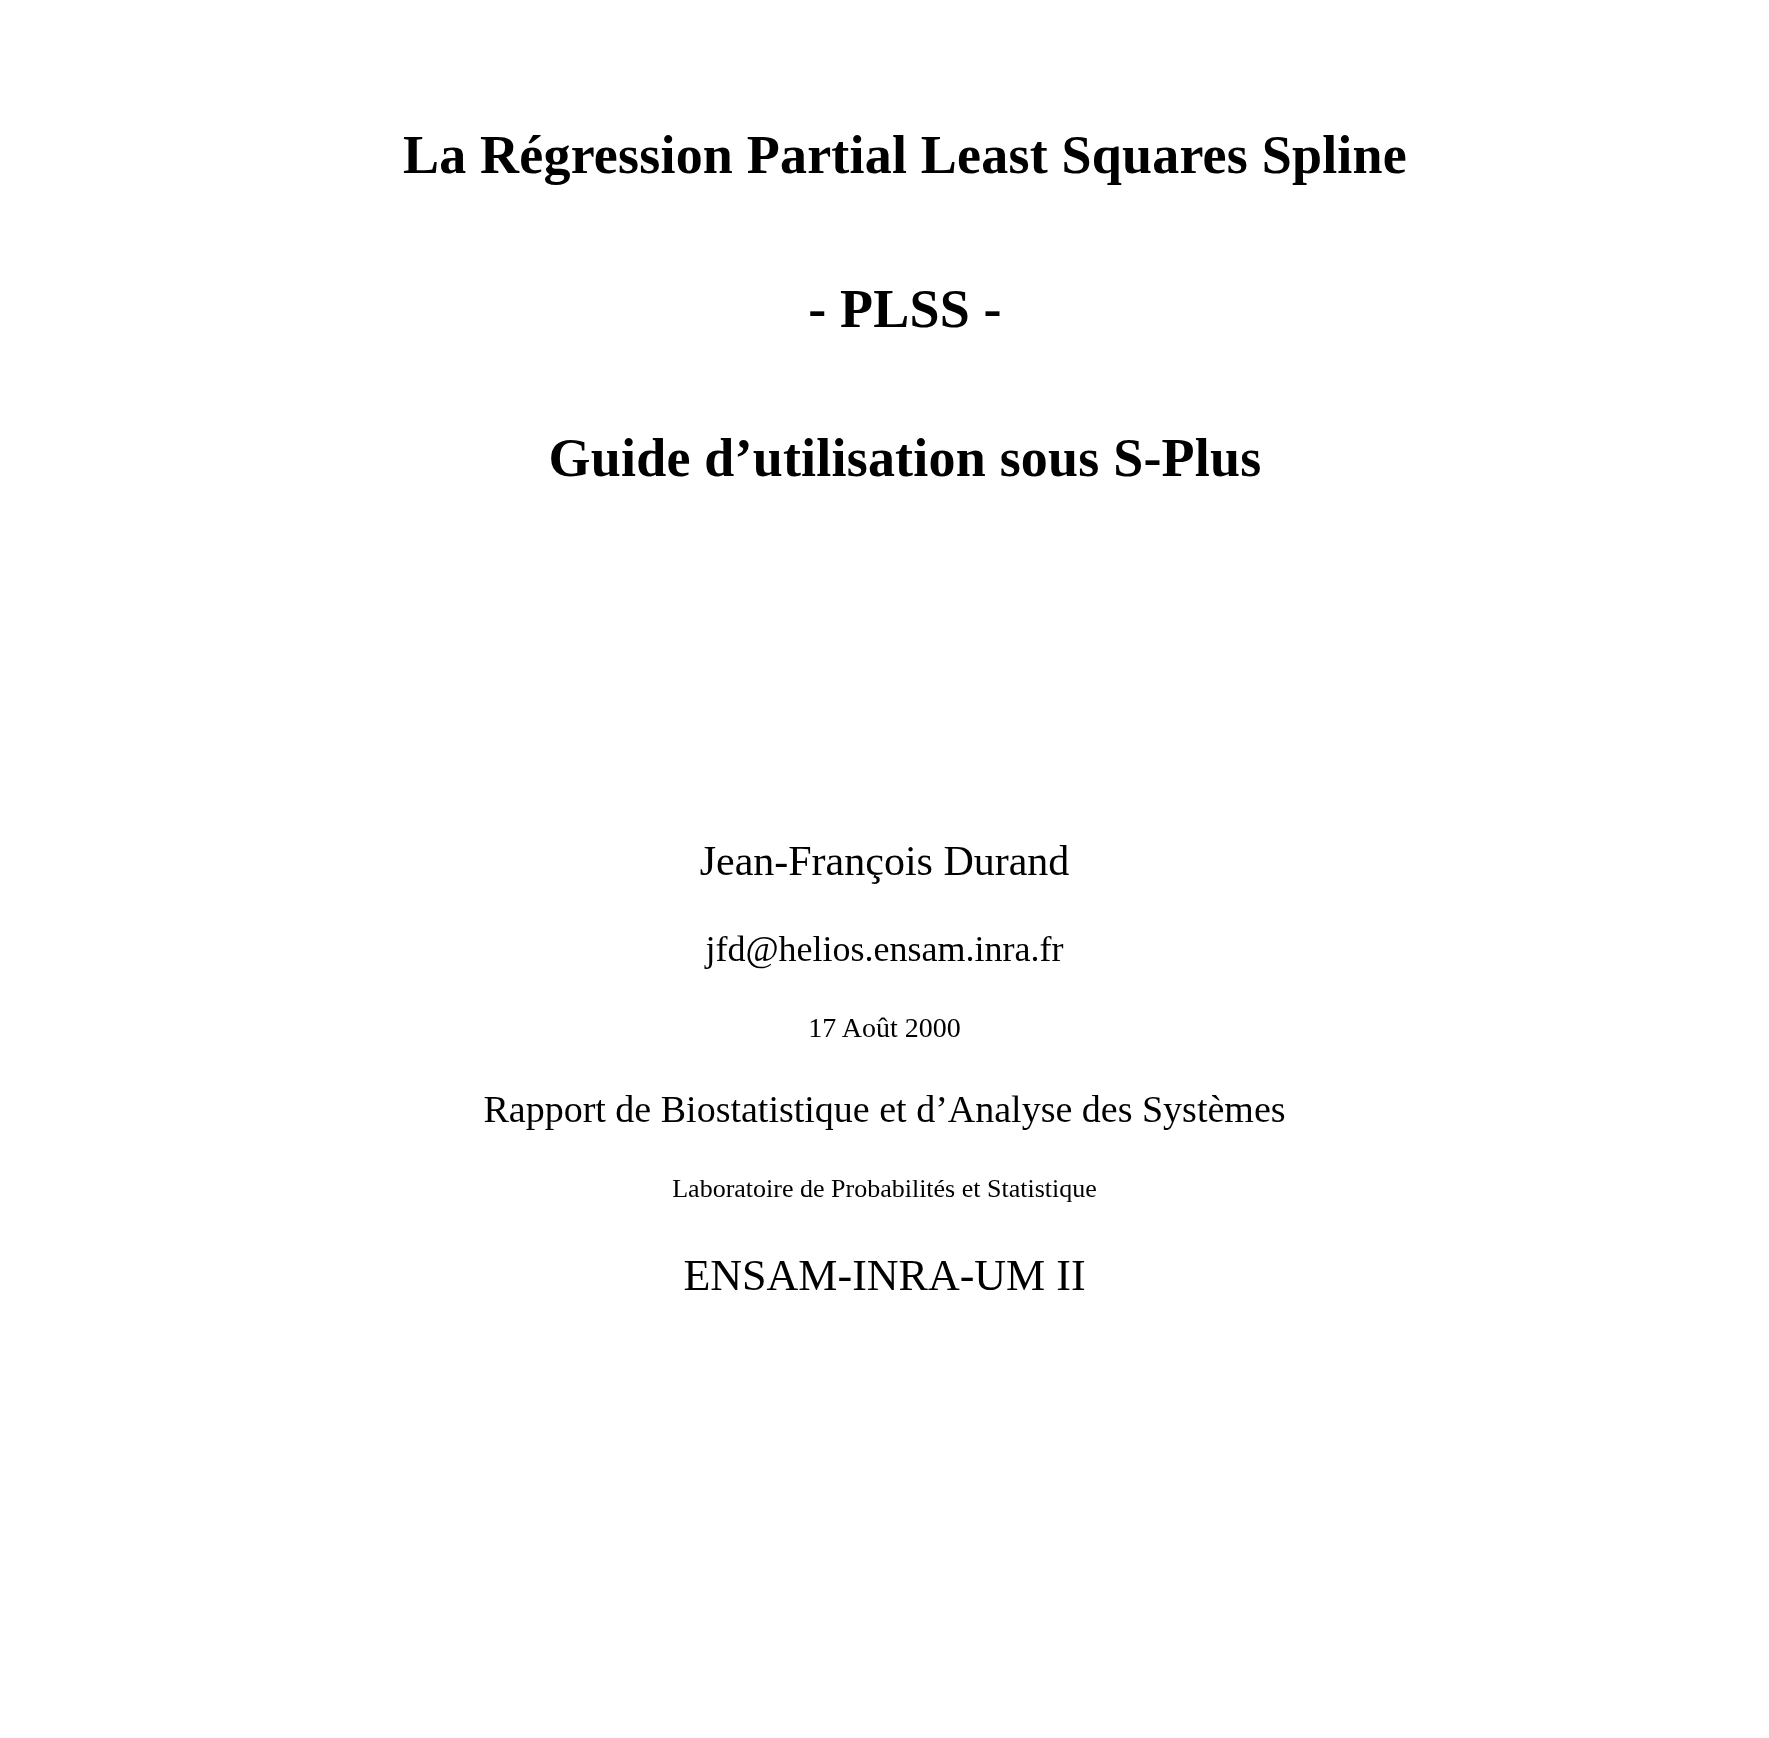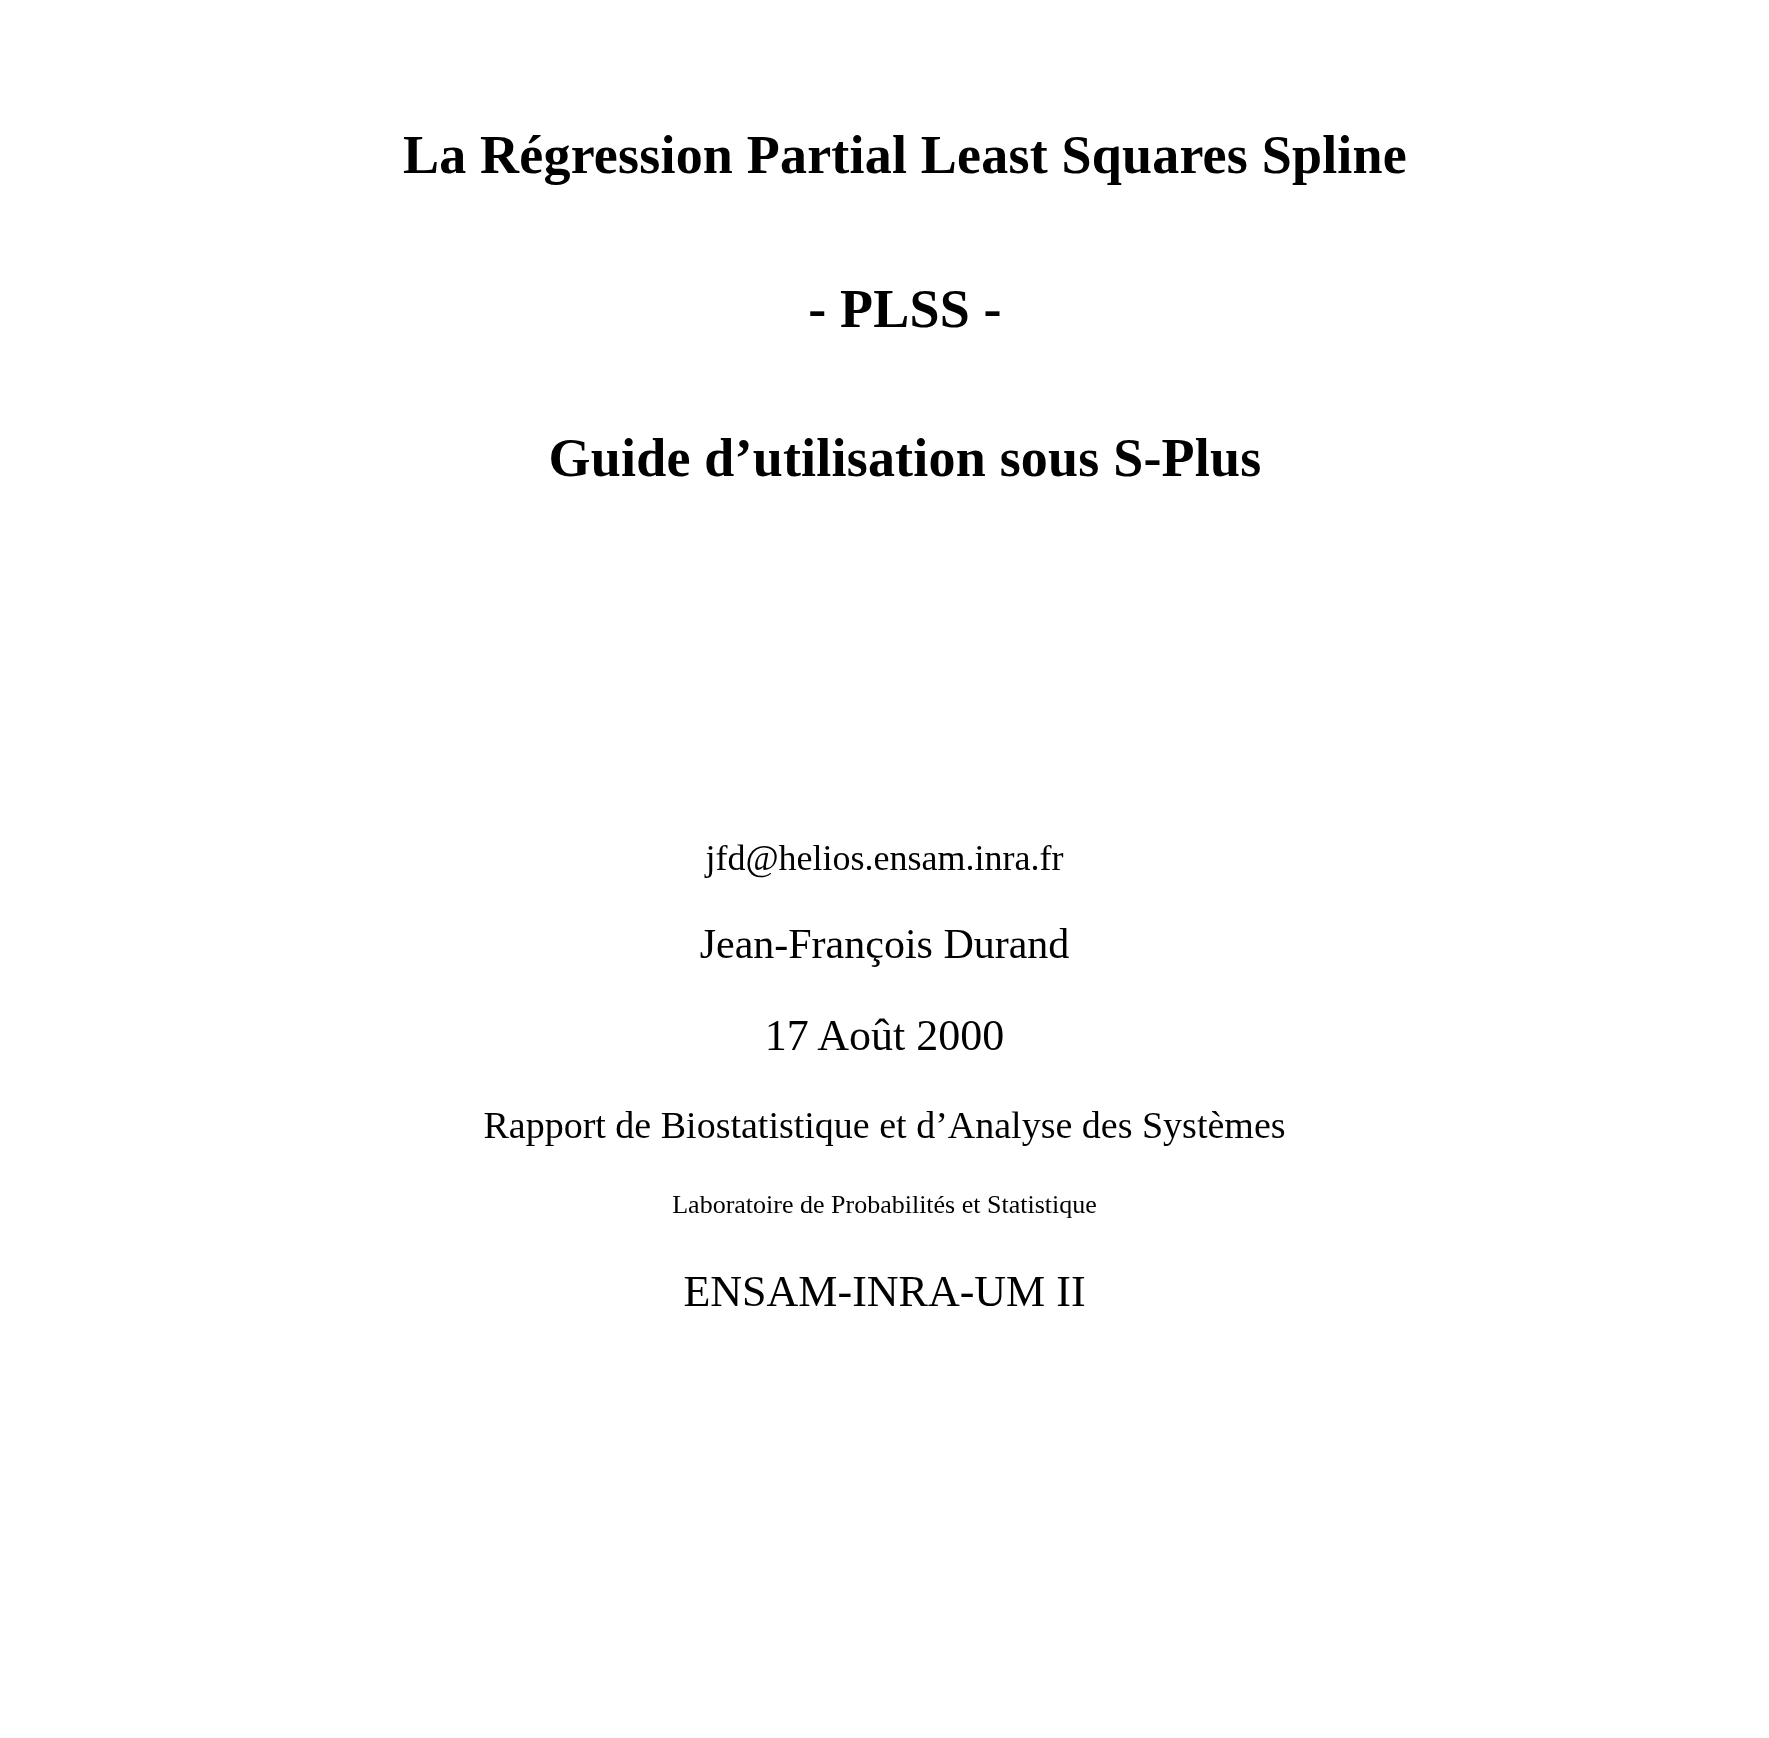--- a/index.html
+++ b/index.html
@@ -67,21 +67,21 @@
   .report-no {
     font-size: 38px;
     margin-bottom: 48px;
   }
   .report-no sup {
     font-size: 0.62em;
     vertical-align: super;
     font-style: italic;
   }
   .date {
-    font-size: 44px;
+    font-size: 28px;
     margin-bottom: 48px;
   }
   .affil-1 {
     font-size: 38px;
     margin-bottom: 48px;
   }
   .affil-2 {
     font-size: 26px;
     margin-bottom: 52px;
   }
@@ -95,23 +95,23 @@
 
 <div class="page">
 
   <div class="title-block">
     <div class="title-line title-line-1">La Régression Partial Least Squares Spline</div>
     <div class="title-line title-line-2">- PLSS -</div>
     <div class="title-line title-line-3">Guide d’utilisation sous S-Plus</div>
   </div>
 
   <div class="meta-block">
+    <div class="meta-line author-name">Jean-François Durand</div>
+
     <div class="meta-line email">jfd@helios.ensam.inra.fr</div>
-
-    <div class="meta-line author-name">Jean-François Durand</div>
 
 
     <div class="meta-line date">17 Août 2000</div>
 
     <div class="meta-line affil-1">Rapport de Biostatistique et d’Analyse des Systèmes</div>
 
     <div class="meta-line affil-2">Laboratoire de Probabilités et Statistique</div>
 
     <div class="meta-line affil-3">ENSAM-INRA-UM II</div>
   </div>

